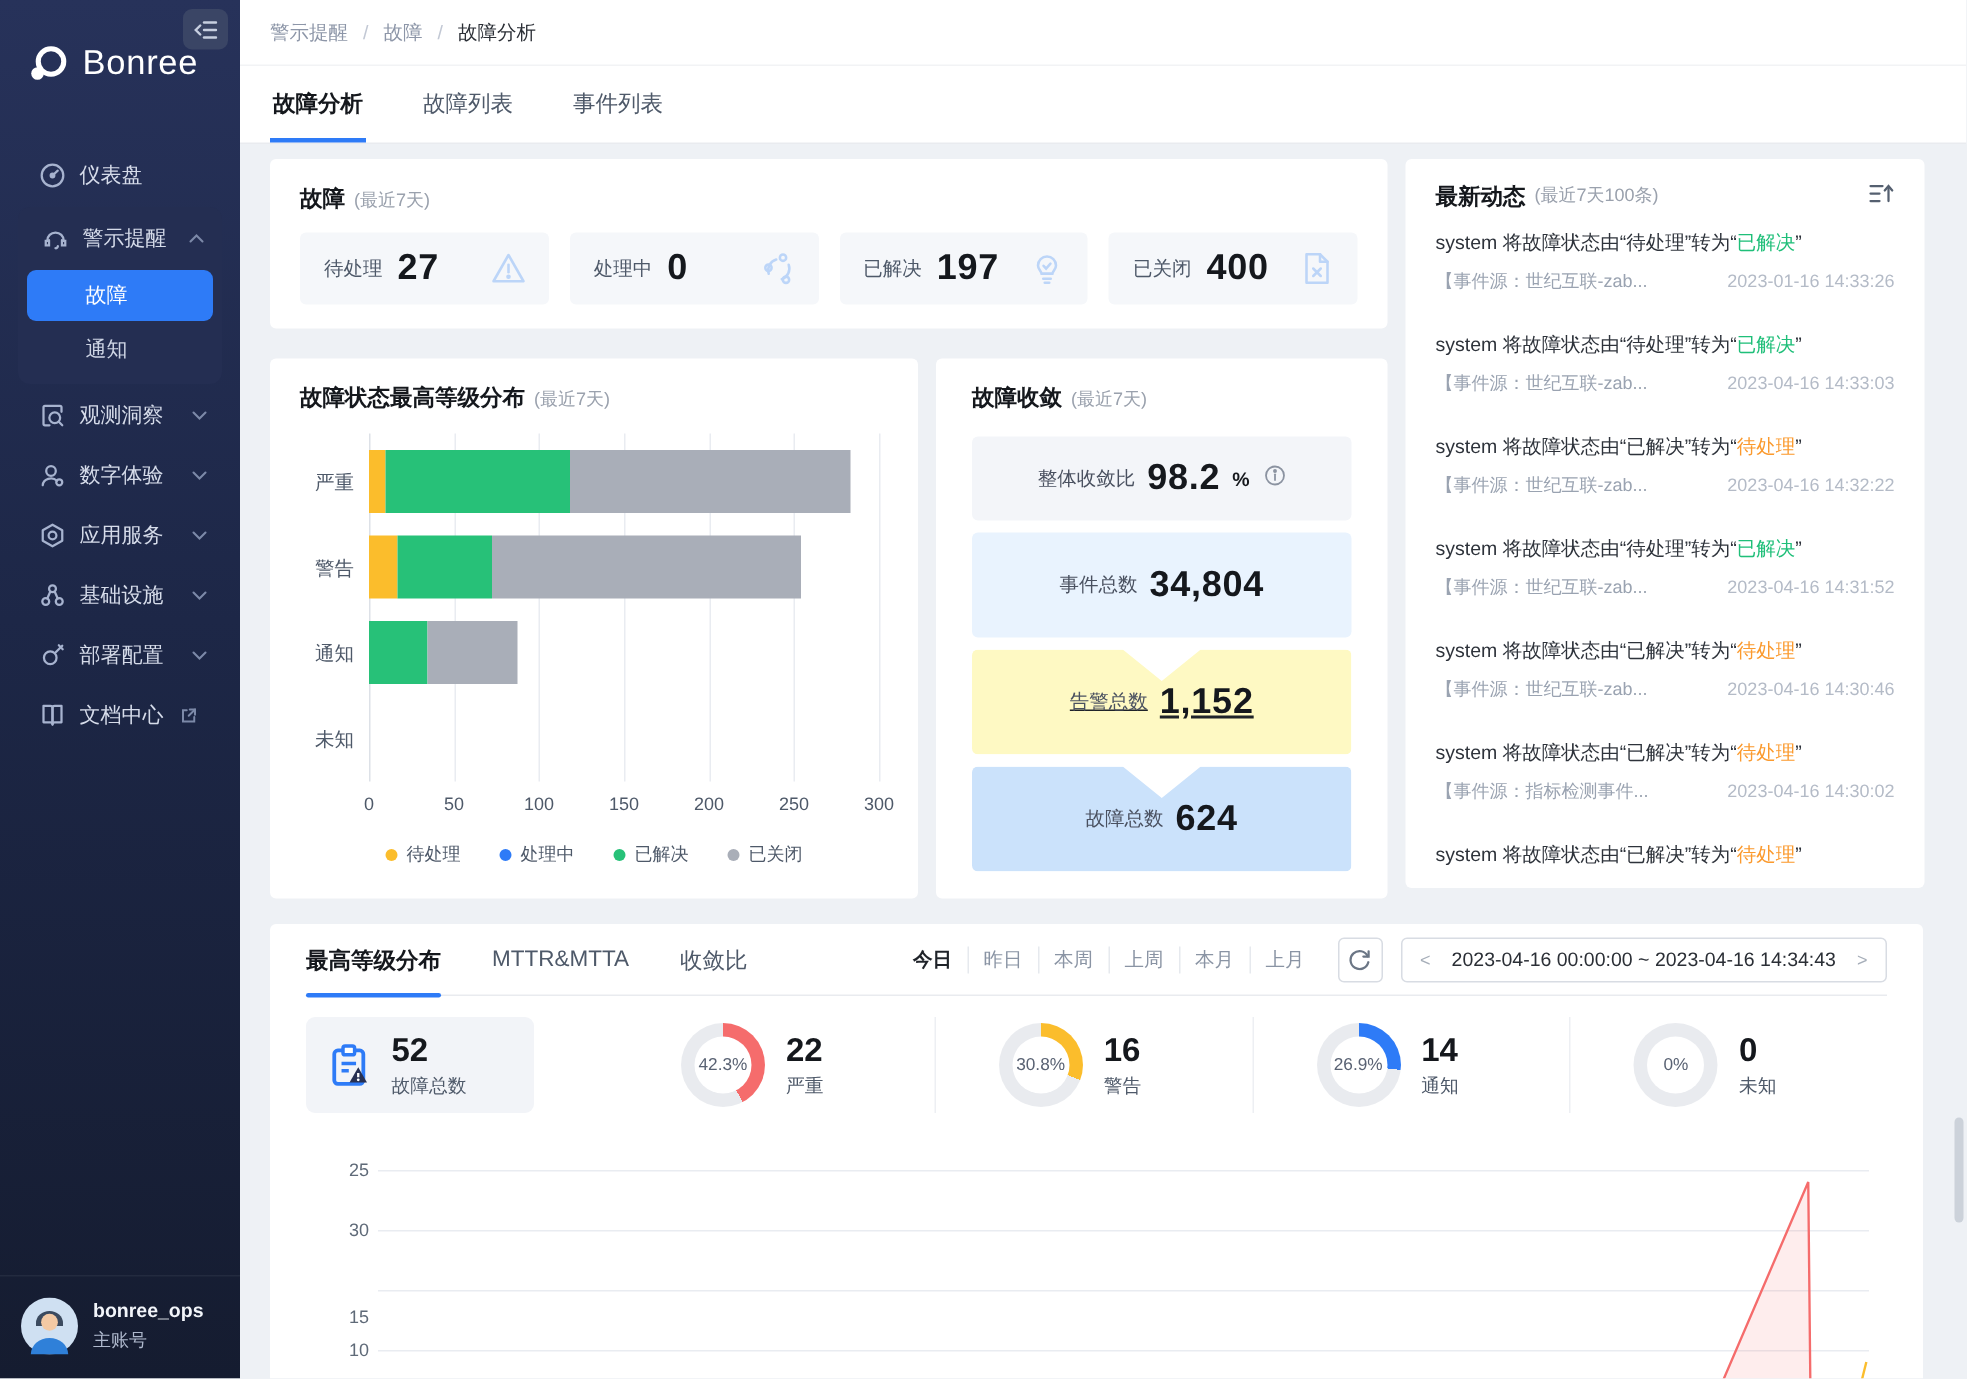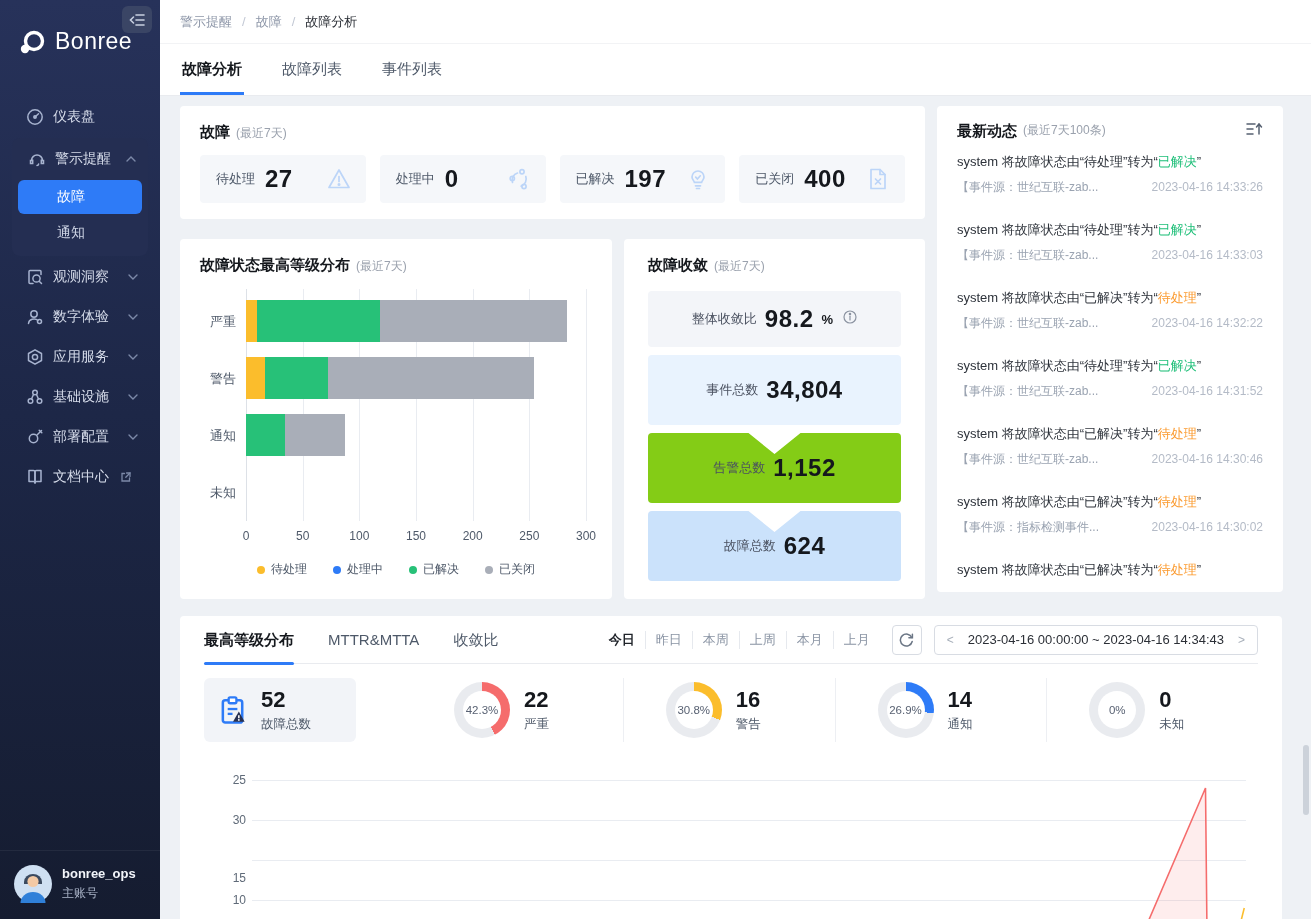--- a/index.html
+++ b/index.html
@@ -318,21 +318,21 @@
             <line x1="1" y1="12" x2="7" y2="12"></line>
             <path d="M13 12 V2.5"></path>
             <path d="M10.5 5 13 2 15.5 5"></path>
           </svg>
       </div>
       <div class="feed-list">
           <div class="feed-item">
             <div class="fi-l1">system 将故障状态由“待处理”转为“<span style="color: rgb(31, 191, 121);">已解决</span>”</div>
             <div class="fi-l2">
               <span class="fi-src">【事件源：世纪互联-zab...</span>
-              <span class="fi-time">2023-04-16 14:33:26</span>
+              <span class="fi-time">2023-01-16 14:33:26</span>
             </div>
           </div>
           <div class="feed-item">
             <div class="fi-l1">system 将故障状态由“待处理”转为“<span style="color: rgb(31, 191, 121);">已解决</span>”</div>
             <div class="fi-l2">
               <span class="fi-src">【事件源：世纪互联-zab...</span>
               <span class="fi-time">2023-04-16 14:33:03</span>
             </div>
           </div>
           <div class="feed-item">
@@ -446,21 +446,21 @@
             <span class="info-ic"><svg width="14" height="14" viewBox="0 0 14 14" fill="none" stroke="currentColor" stroke-width="1.2" stroke-linecap="round">
                 <circle cx="7" cy="7" r="6"></circle>
                 <line x1="7" y1="6.2" x2="7" y2="10"></line>
                 <circle cx="7" cy="4" r="0.7" fill="currentColor"></circle>
               </svg></span>
           </div>
           <div class="frow" style="background: rgb(233, 243, 254); height: 70px;">
             <span class="flabel">事件总数</span>
             <span class="fval">34,804</span>
           </div>
-          <div class="frow notch" style="background: #84cc16; height: 70px;">
+          <div class="frow notch" style="background: #fef9c3; height: 70px; text-decoration: underline;">
             <span class="flabel">告警总数</span>
             <span class="fval">1,152</span>
           </div>
           <div class="frow notch" style="background: rgb(203, 226, 251); height: 70px;">
             <span class="flabel">故障总数</span>
             <span class="fval">624</span>
           </div>
         </div>
     </div>
 

